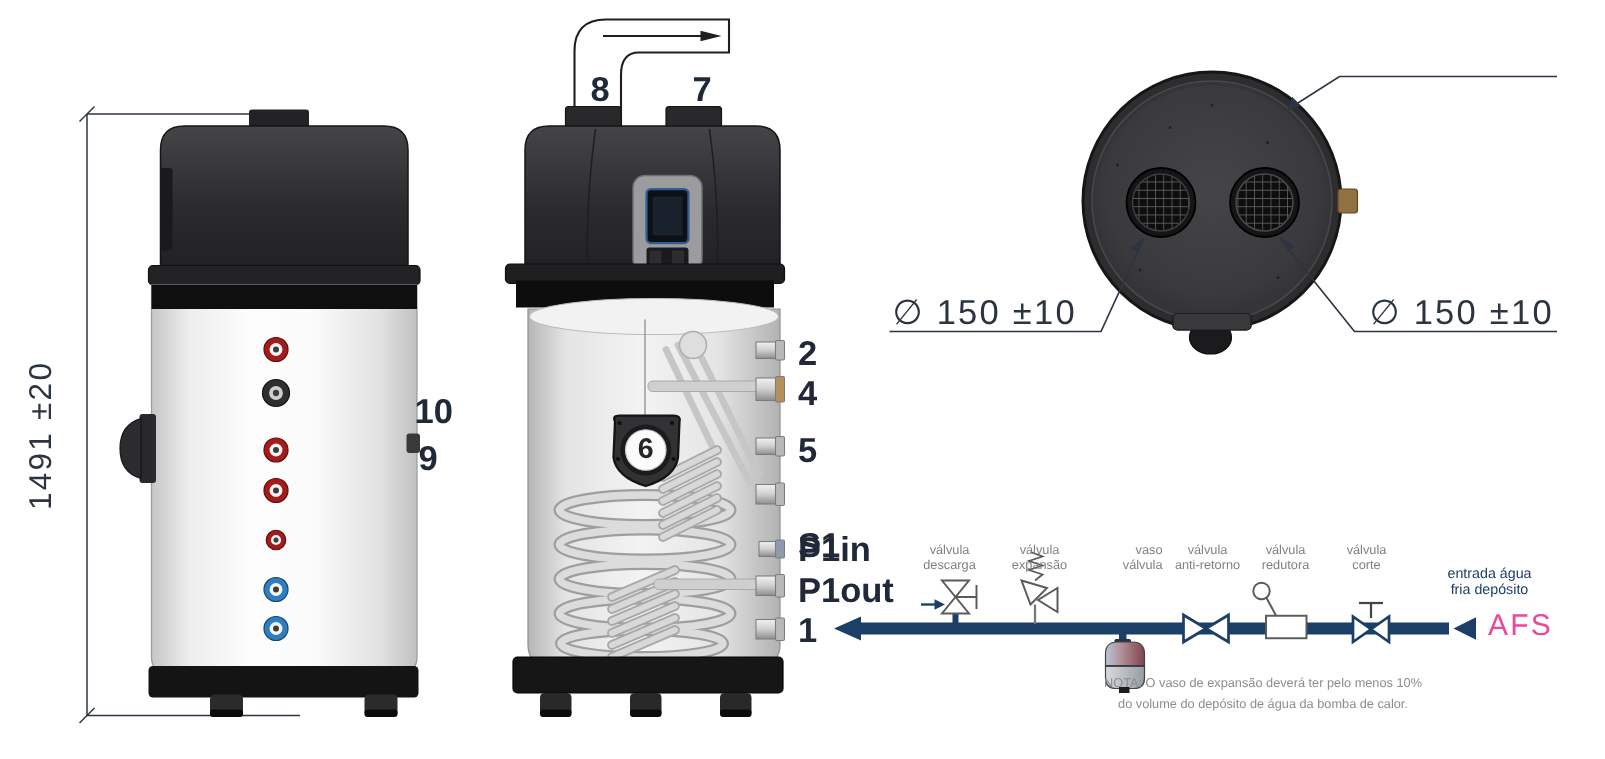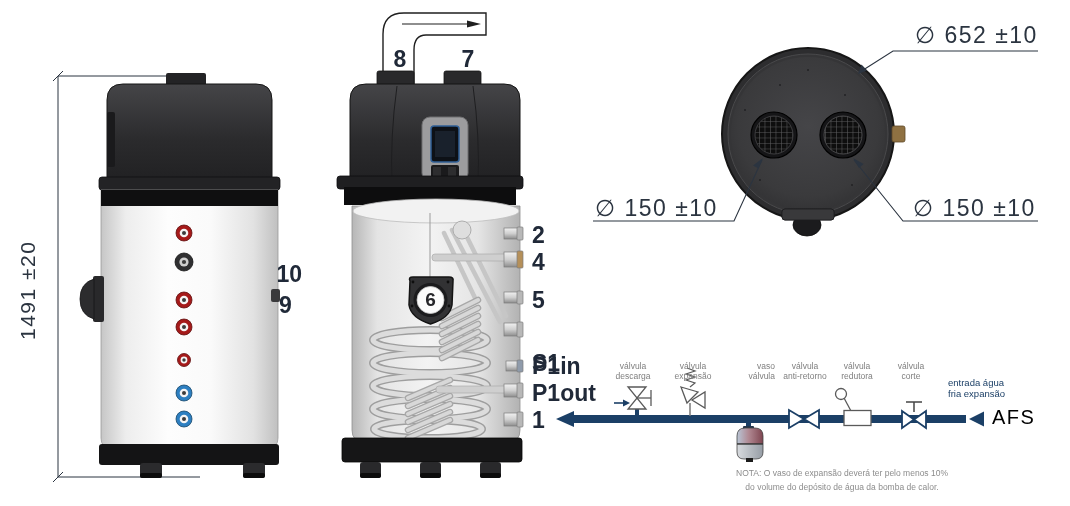--- a/index.html
+++ b/index.html
@@ -4,22 +4,22 @@
 <style>
   html,body{margin:0;padding:0;background:#fff;}
   .canvas{position:relative;width:1070px;height:506px;background:#fff;overflow:hidden;
           font-family:"Liberation Sans",sans-serif;}
   .lbl{position:absolute;white-space:nowrap;}
   .portlbl{font-weight:700;font-size:23px;color:#202938;line-height:26px;}
   .dim{font-size:23px;font-weight:400;color:#2b3440;letter-spacing:1.5px;}
   .dimrot{transform:rotate(-90deg);transform-origin:center;text-align:center;font-size:21px;
           color:#2b3440;letter-spacing:1.5px;}
   .complbl{font-size:8.5px;line-height:10px;color:#7f7f7f;text-align:center;margin-top:24px;}
-  .inletlbl{font-size:9.5px;line-height:11px;color:#1b3f66;text-align:left;}
-  .afslbl{font-size:20px;letter-spacing:1.5px;color:#000000;font-weight:400;}
+  .inletlbl{font-size:9.5px;line-height:11px;color:#1b3f66;text-align:center;}
+  .afslbl{font-size:20px;letter-spacing:1.5px;color:#ec4899;font-weight:400;}
   .notelbl{font-size:8.5px;line-height:14px;color:#8c8c8c;text-align:center;}
   .badge6{font-weight:700;font-size:19px;color:#26262a;text-align:center;}
 </style>
 </head>
 <body>
 
 <div class="canvas">
 
 <svg width="1070" height="506" viewBox="0 0 1070 506" style="position:absolute;left:0;top:0;">
   <defs>
@@ -361,21 +361,20 @@
 <div class="lbl portlbl" style="left:532px;top:317px;margin-top:36px;">P1in</div>
 <div class="lbl portlbl" style="left:532px;top:350px;">S1</div>
 <div class="lbl portlbl" style="left:532px;top:380px;">P1out</div>
 <div class="lbl portlbl" style="left:532px;top:407px;">1</div>
 
 <div class="lbl portlbl" style="left:274px;top:261px;width:28px;text-align:right;">10</div>
 <div class="lbl portlbl" style="left:279px;top:292px;width:28px;">9</div>
 
 <div class="lbl badge6" style="left:419px;top:289px;width:23px;">6</div>
 
-<div class="lbl dim" style="left:915px;top:22px;">∅ 652 ±10</div>
 <div class="lbl dim" style="left:595px;top:195px;">∅ 150 ±10</div>
 <div class="lbl dim" style="left:913px;top:195px;">∅ 150 ±10</div>
 
 <div class="lbl complbl" style="left:601px;top:337px;width:64px;">
   <span>válvula</span><br>
   <span>descarga</span>
 </div>
 <div class="lbl complbl" style="left:661px;top:337px;width:64px;">
   <span>válvula</span><br>
   <span>expansão</span>
@@ -392,23 +391,23 @@
   <span>válvula</span><br>
   <span>redutora</span>
 </div>
 <div class="lbl complbl" style="left:879px;top:337px;width:64px;">
   <span>válvula</span><br>
   <span>corte</span>
 </div>
 
 <div class="lbl inletlbl" style="left:948px;top:377px;width:90px;">
   <span>entrada água</span><br>
-  <span>fria expansão</span>
+  <span>fria depósito</span>
 </div>
 
 <div class="lbl afslbl" style="left:992px;top:406px;">AFS</div>
 
-<div class="lbl notelbl" style="left:712px;top:466px;width:260px;">
+<div class="lbl notelbl" style="left:712px;top:448px;width:260px;">
   <span>NOTA: O vaso de expansão deverá ter pelo menos 10%</span><br>
   <span>do volume do depósito de água da bomba de calor.</span>
 </div>
 
 </div>
 
 </body></html>

